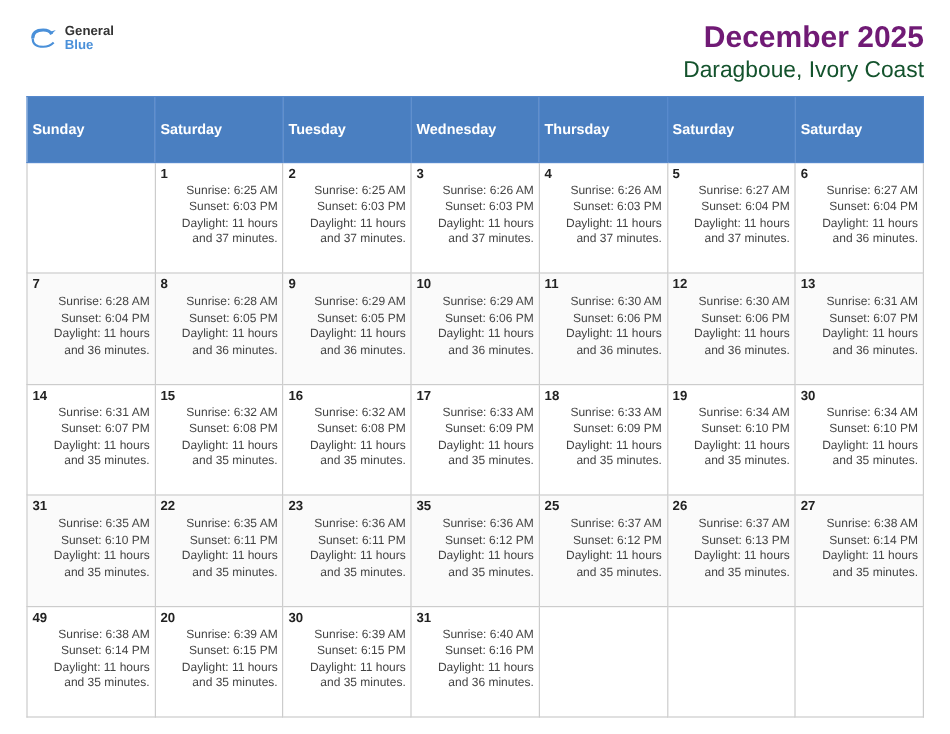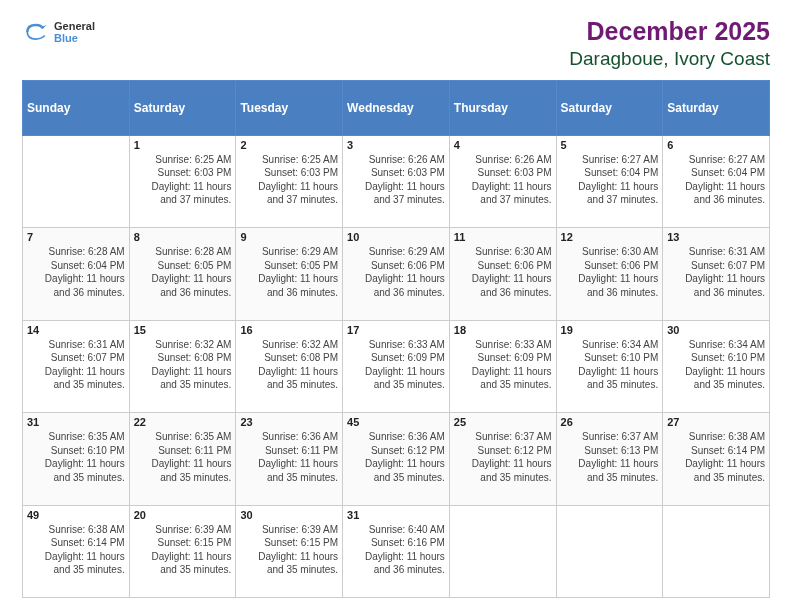--- a/index.html
+++ b/index.html
@@ -331,21 +331,21 @@
       </td>
           <td>
         <span class="day-num">23</span>
         <div class="day-info">
           <span>Sunrise: 6:36 AM<br></span>
           <span>Sunset: 6:11 PM<br></span>
           <span>Daylight: 11 hours and 35 minutes.</span>
         </div>
       </td>
           <td>
-        <span class="day-num">45</span>
+        <span class="day-num">35</span>
         <div class="day-info">
           <span>Sunrise: 6:36 AM<br></span>
           <span>Sunset: 6:12 PM<br></span>
           <span>Daylight: 11 hours and 35 minutes.</span>
         </div>
       </td>
           <td>
         <span class="day-num">25</span>
         <div class="day-info">
           <span>Sunrise: 6:37 AM<br></span>

